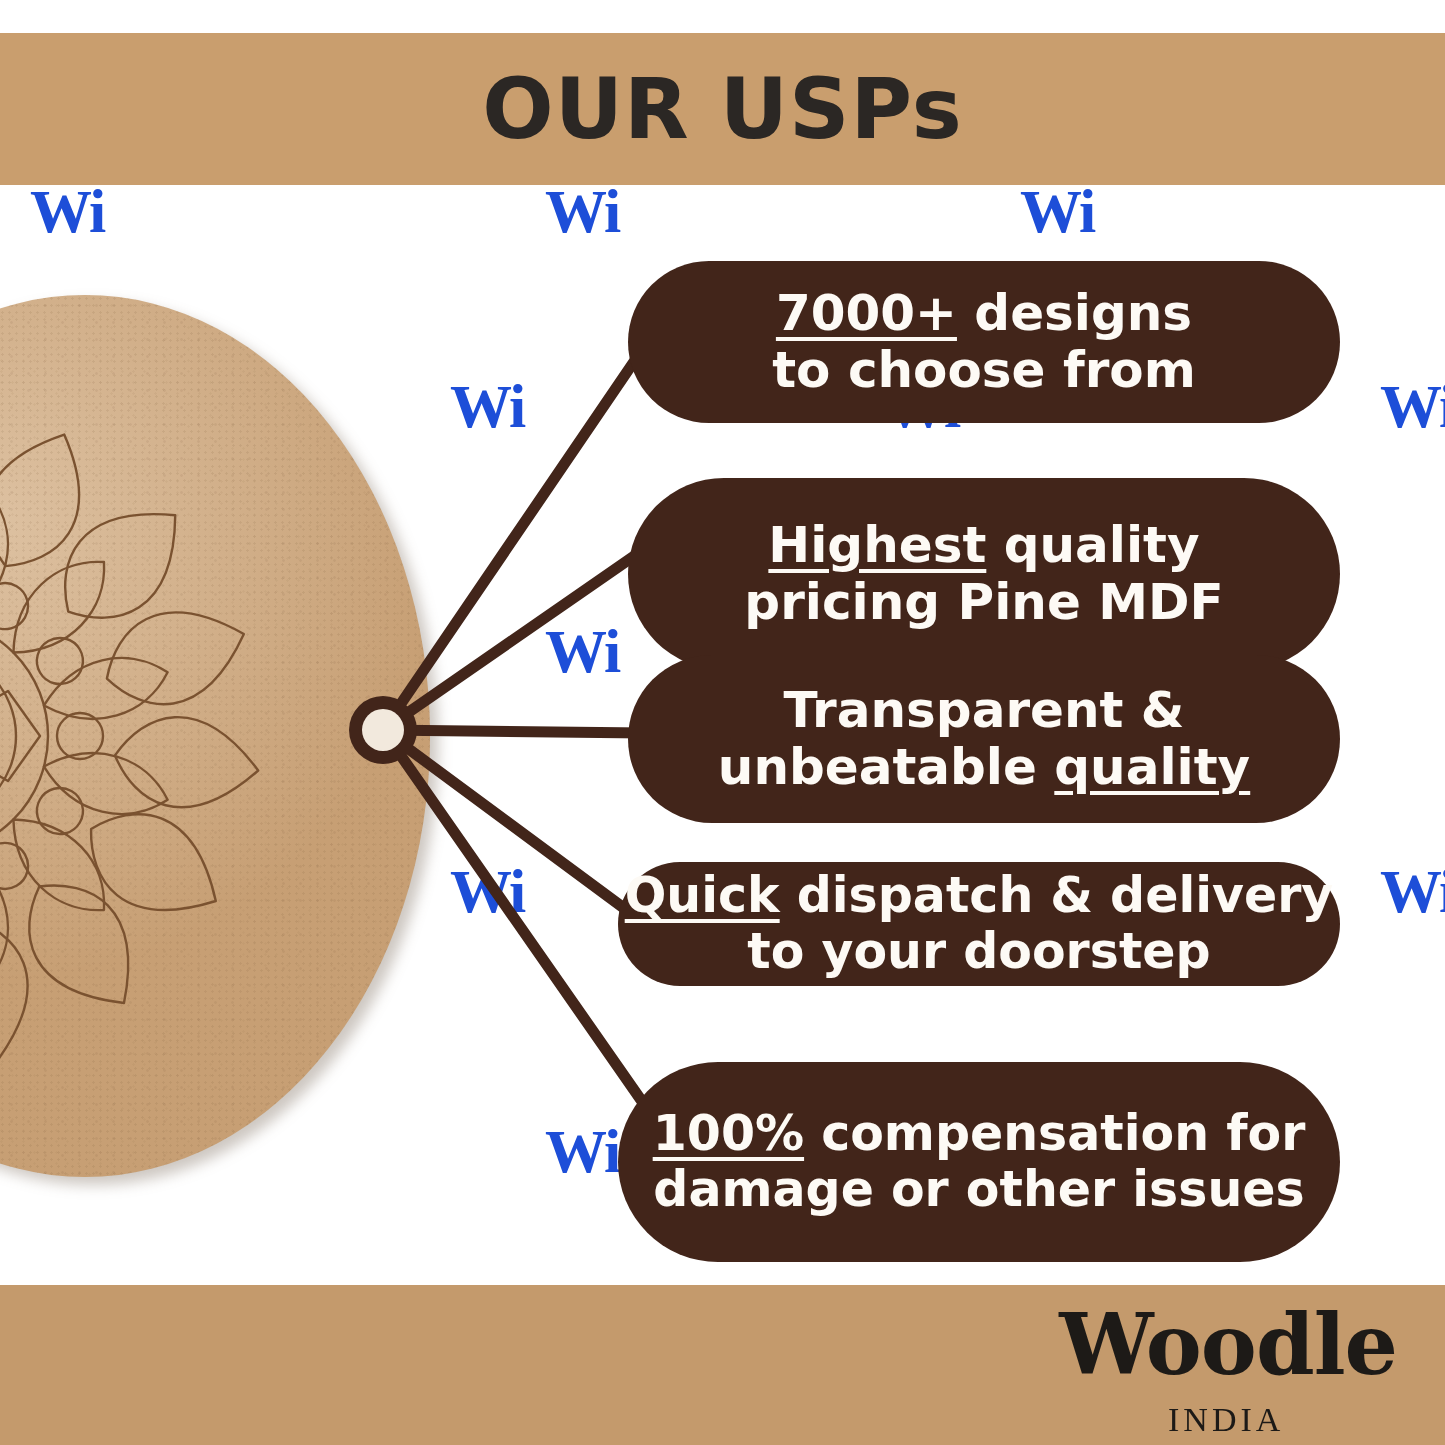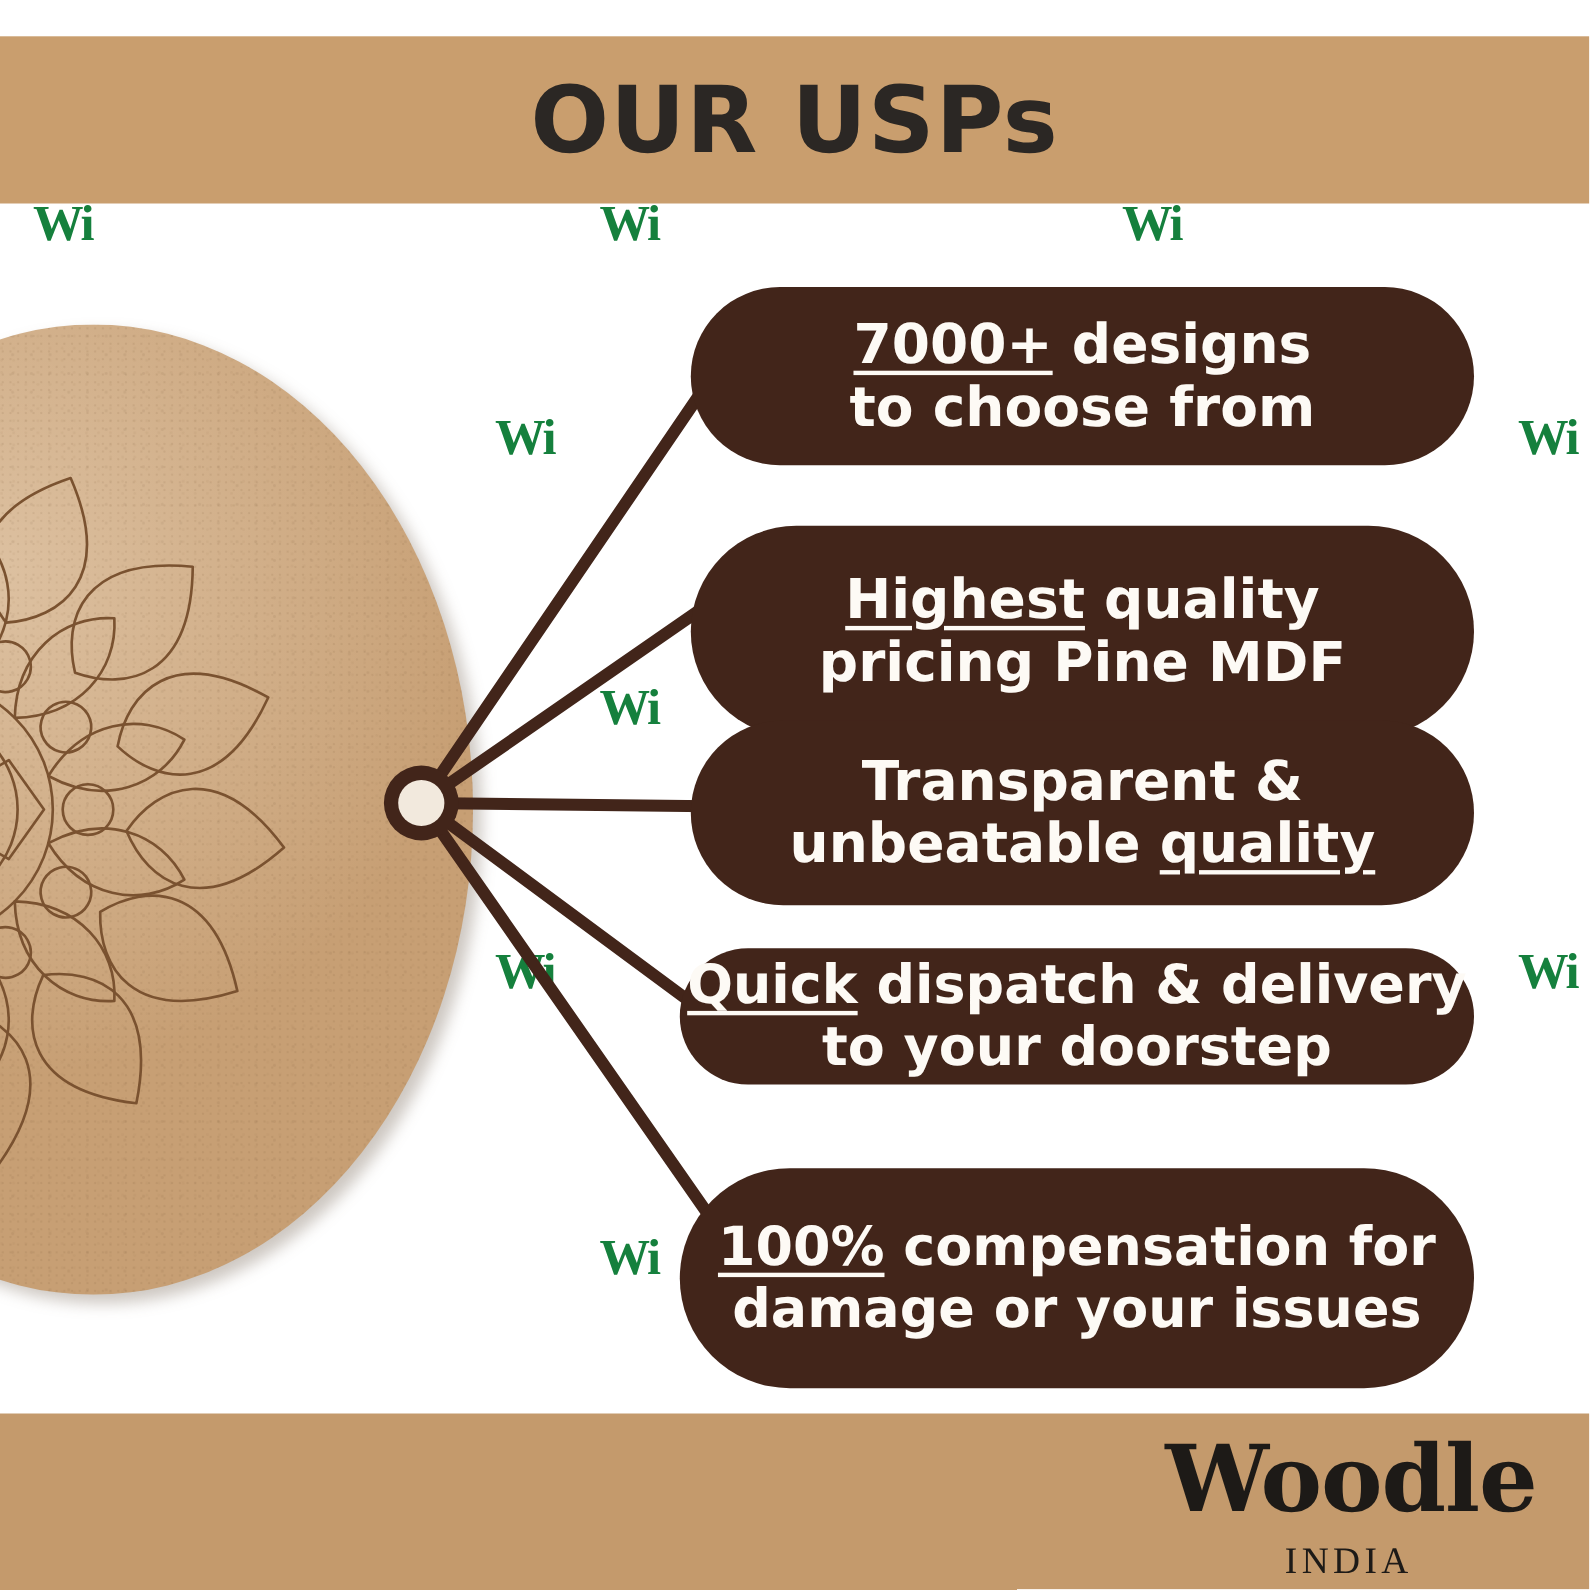--- a/index.html
+++ b/index.html
@@ -20,22 +20,22 @@
   .watermark-layer {
     position: absolute;
     inset: 0;
     z-index: 1;
     pointer-events: none;
   }
   .wm {
     position: absolute;
     font-family: "Liberation Serif", serif;
     font-weight: 700;
-    font-size: 46px;
-    color: #15803d;
+    font-size: 62px;
+    color: #1d4ed8;
     letter-spacing: -2px;
     line-height: 1;
     user-select: none;
   }
 
   
   .band {
     position: absolute;
     left: 0;
     width: 1445px;
@@ -298,21 +298,21 @@
   <div class="pill" id="pill-3">
     <span class="line">Transparent &amp;</span>
     <span class="line">unbeatable <u>quality</u></span>
   </div>
   <div class="pill" id="pill-4">
     <span class="line"><u>Quick</u> dispatch &amp; delivery</span>
     <span class="line">to your doorstep</span>
   </div>
   <div class="pill" id="pill-5">
     <span class="line"><u>100%</u> compensation for</span>
-    <span class="line">damage or your issues</span>
+    <span class="line">damage or other issues</span>
   </div>
 
   <div class="band band-bottom"></div>
   <div class="logo">
     <div class="logo-word">Woodle</div>
     <div class="logo-sub">INDIA</div>
   </div>
 
 </div>
 

